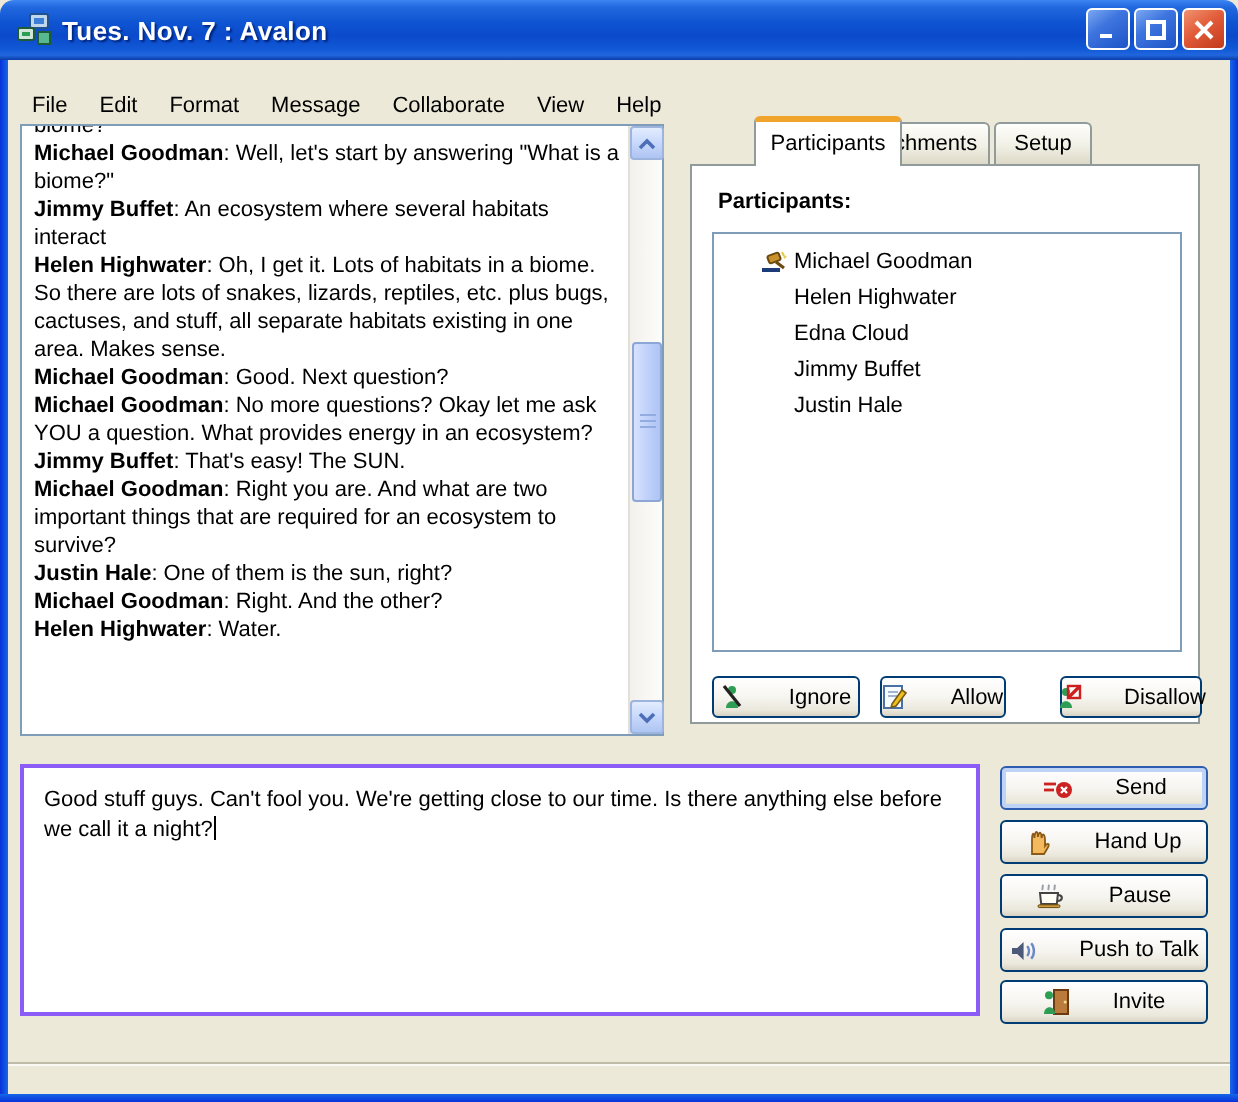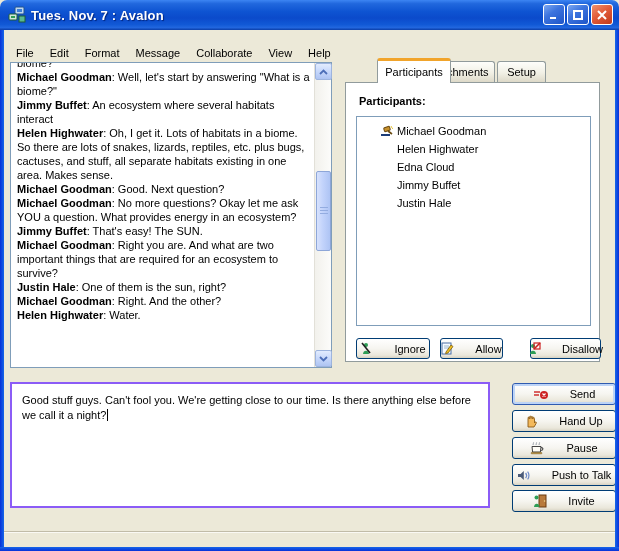--- a/index.html
+++ b/index.html
@@ -59,21 +59,21 @@
     background:linear-gradient(180deg,#FFFFFF 0%,#F6F5F0 50%,#EAE7DB 85%,#D8D3C3 100%);
     display:flex; align-items:center; justify-content:center; gap:21px; font-size:11px; cursor:default; }
   .xpbtn svg { flex:0 0 auto; }
   .tabpage .xpbtn { position:absolute; }
 
   
   .composer { position:absolute; left:10px; top:382px; width:480px; height:126px; background:#fff; border:2px solid #8b5cf6; padding:9px 10px; line-height:15px; }
   .caret { display:inline-block; width:1px; height:12px; background:#000; vertical-align:-2px; margin-left:1px; }
 
   
-  .action { left:500px; width:104px; height:22px;margin-left:12px; }
+  .action { left:500px; width:104px; height:22px; }
   .action.default { border-color:#2F5BB0; box-shadow:inset 0 0 0 2px #BDD4F7; }
 
   
   .statusbar { position:absolute; left:4px; right:4px; top:531px; height:16px; border-top:1px solid #C1BCA8; box-shadow:inset 0 1px 0 #FAF9F4; background:#ECE9D8; z-index:40; }
 </style>
 </head>
 <body>
 
 <div class="window">
 

